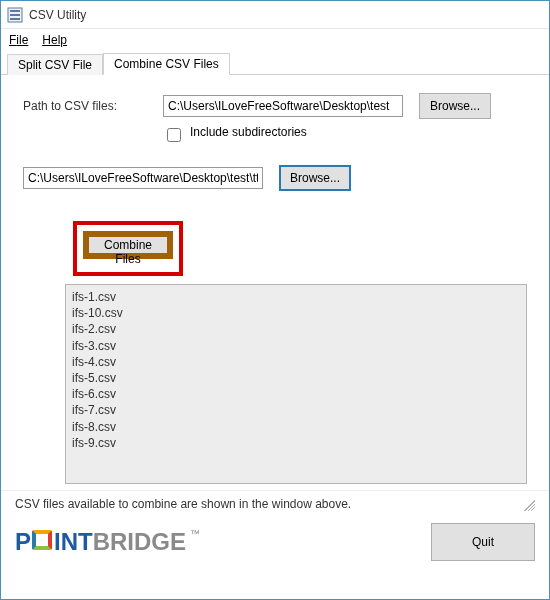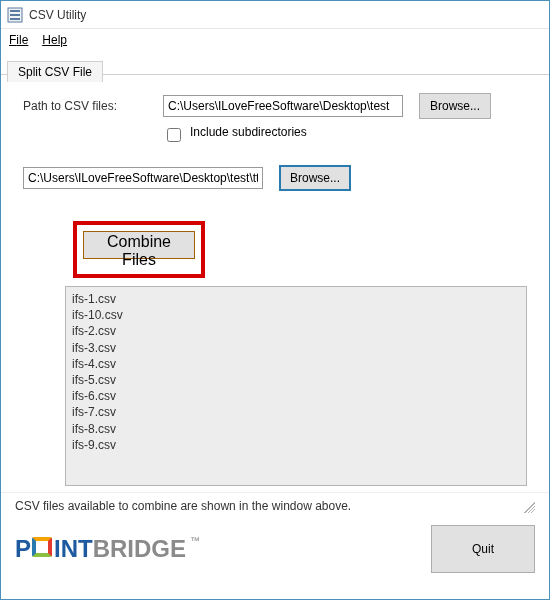--- a/index.html
+++ b/index.html
@@ -44,21 +44,21 @@
     border-bottom: 1px solid #d0d0d0;
     height: 24px;
     gap: 0;
   }
   .tab {
     border: 1px solid #d0d0d0;
     border-bottom: none;
     padding: 3px 10px;
     background: #f5f5f5;
     position: relative;
-    top: 8px;
+    top: 1px;
     cursor: default;
   }
   .tab.active {
     background: #fff;
     border-bottom: 1px solid #fff;
   }
   .content {
     padding: 18px 22px 6px 22px;
   }
   .row {
@@ -105,25 +105,25 @@
     gap: 20px;
   }
   .combinewrap .lab { flex: 0 0 auto; padding-bottom: 6px; }
   .combine-highlight {
     border: 4px solid #d40000;
     padding: 6px;
     display: inline-block;
     margin-left: 50px;
   }
   .combine-highlight button {
-    width: 112px; height: 28px;
+    width: 90px; height: 28px;
     background: #e1e1e1;
-    border: 1px solid #a16207;
-    font-family: inherit;
-    font-size: 16px;
+    border: 6px solid #a16207;
+    font-family: inherit;
+    font-size: 12px;
     cursor: default;
   }
   .filelist {
     margin-top: 8px;
     border: 1px solid #b5b5b5;
     background: #ededed;
     height: 200px;
     padding: 4px 6px;
     overflow: auto;
     line-height: 1.35;
@@ -162,21 +162,21 @@
   .logo .p1 { color: #1e5aa0; }
   .logo .o  {
     display:inline-block; width:20px; height:20px;
     border:4px solid #f5a300; border-color:#f5a300 #e23b2e #8bbf3f #2a7ab0;
     border-radius: 2px;
     margin: 2px 2px 0 1px;
   }
   .logo .p2 { color: #8a8a8a; }
   .logo .tm { font-size: 10px; color: #8a8a8a; font-weight: normal; margin-left: 4px; }
   .footer button.quit {
-    width: 104px; height: 48px;
+    width: 104px; height: 38px;
     background: #e1e1e1;
     border: 1px solid #adadad;
     font-family: inherit;
     font-size: 12px;
     cursor: default;
   }
 </style>
 </head>
 <body>
 
@@ -192,20 +192,21 @@
   <span class="title">CSV Utility</span>
 </div>
 
 <div class="menubar">
   <span>File</span>
   <span>Help</span>
 </div>
 
 <div class="tabrow">
   <div class="tab">Split CSV File</div>
+  <div class="tab active">Combine CSV Files</div>
 </div>
 
 <div class="content">
 
   <div class="row">
     <div class="label">Path to CSV files:</div>
     <input type="text" value="C:\Users\ILoveFreeSoftware\Desktop\test" style="">
     <button class="browse">Browse...</button>
   </div>
 

